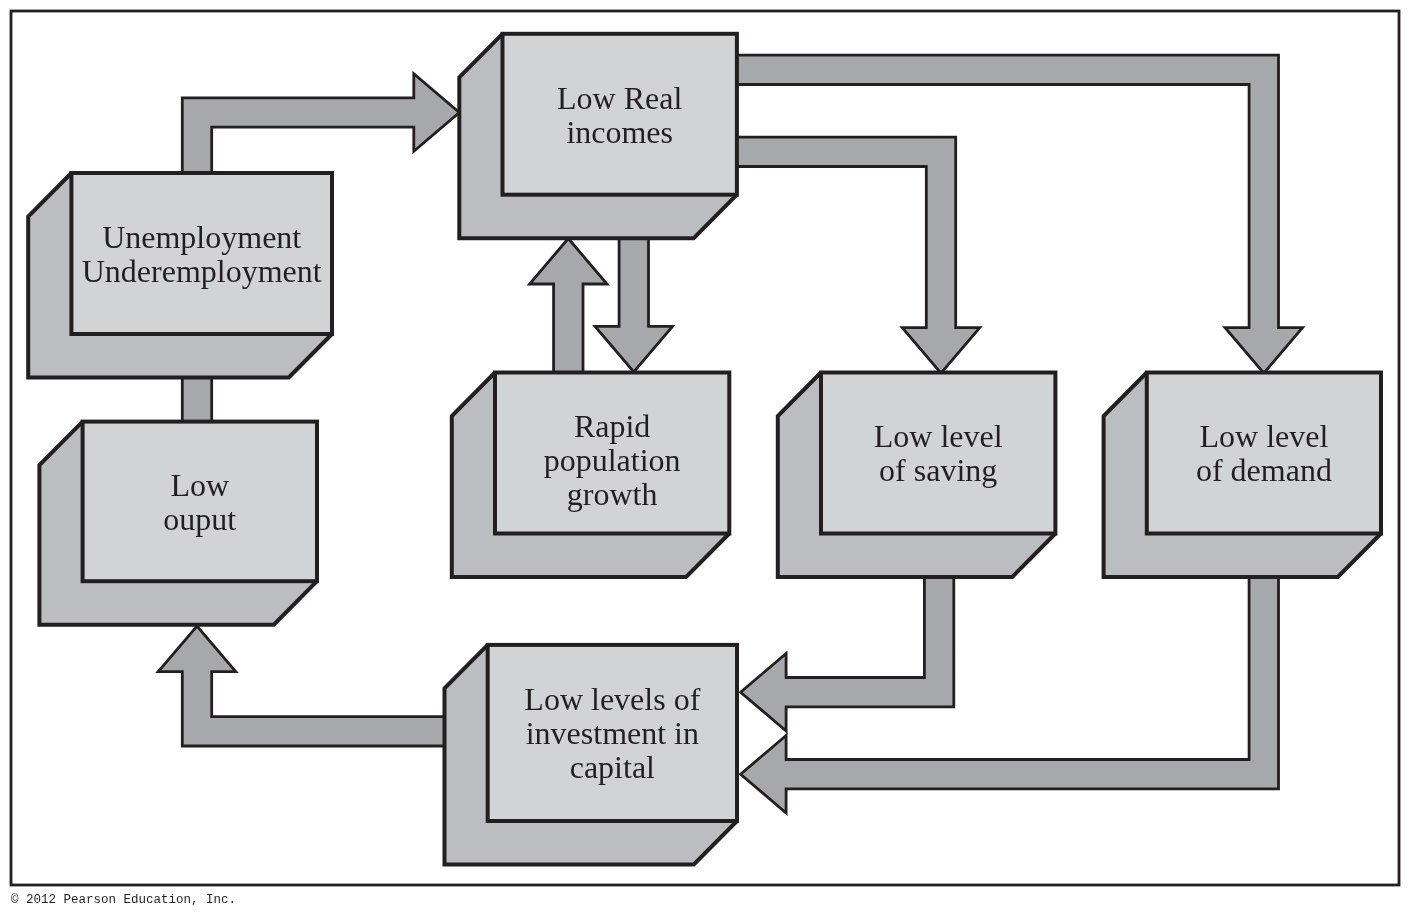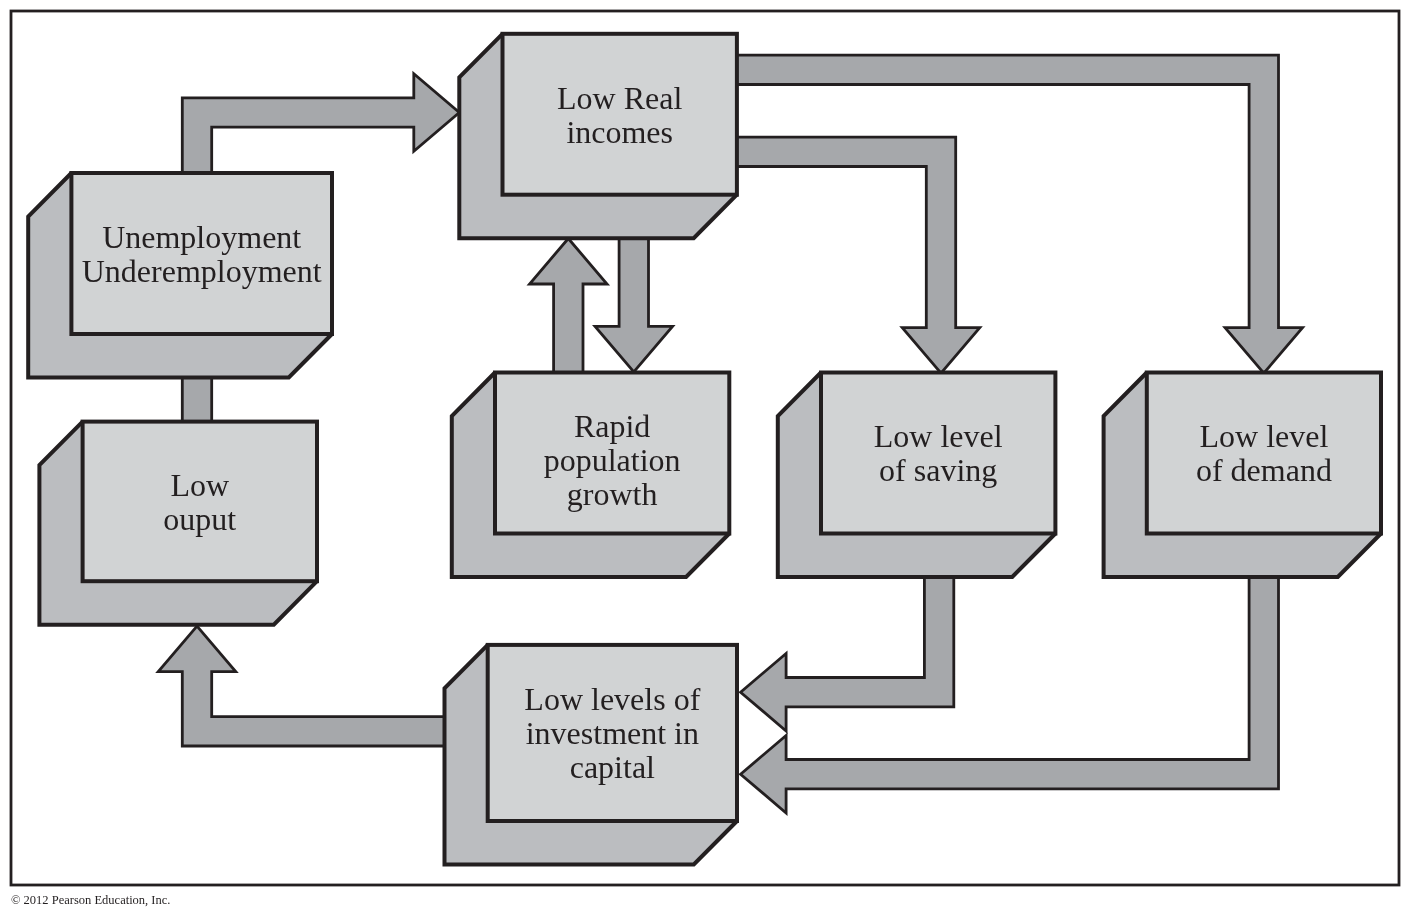--- a/index.html
+++ b/index.html
@@ -1,21 +1,21 @@
 <!DOCTYPE html>
 <html><head>
 <meta charset="utf-8">
 <title>Figure</title>
 <style>
   html,body{margin:0;padding:0;background:#ffffff;}
   body{width:1409px;height:920px;overflow:hidden;font-family:"Liberation Serif",serif;}
   #stage{position:relative;width:1409px;height:920px;background:#fff;-webkit-font-smoothing:antialiased;}
   #figure{position:absolute;left:0;top:0;width:1409px;height:920px;}
   .box-text{font-family:"Liberation Serif",serif;font-size:32px;fill:#231f20;text-anchor:middle;}
-  .copyright{position:absolute;left:11px;top:893px;font-family:Liberation Serif, serif;font-size:12.5px;color:#231f20;white-space:nowrap;}
+  .copyright{position:absolute;left:11px;top:893px;font-family:Liberation Mono, monospace;font-size:12.5px;color:#231f20;white-space:nowrap;}
 </style>
 </head>
 <body>
 
 <div id="stage">
   <svg id="figure" viewBox="0 0 1409 920">
       <rect x="11" y="11" width="1388" height="874" fill="#ffffff" stroke="#231f20" stroke-width="2.8"></rect>
       <g>
         <path d="M182.3,176 L182.3,97.8 L413.8,97.8 L413.8,73.75 L459.3,112.5 L413.8,151.25 L413.8,127.2 L211.7,127.2 L211.7,176 Z" fill="#a6a8ab" stroke="#231f20" stroke-width="2.8" stroke-linejoin="miter"></path>
         <path d="M182.3,373 L211.7,373 L211.7,425 L182.3,425 Z" fill="#a6a8ab" stroke="#231f20" stroke-width="2.8" stroke-linejoin="miter"></path>

